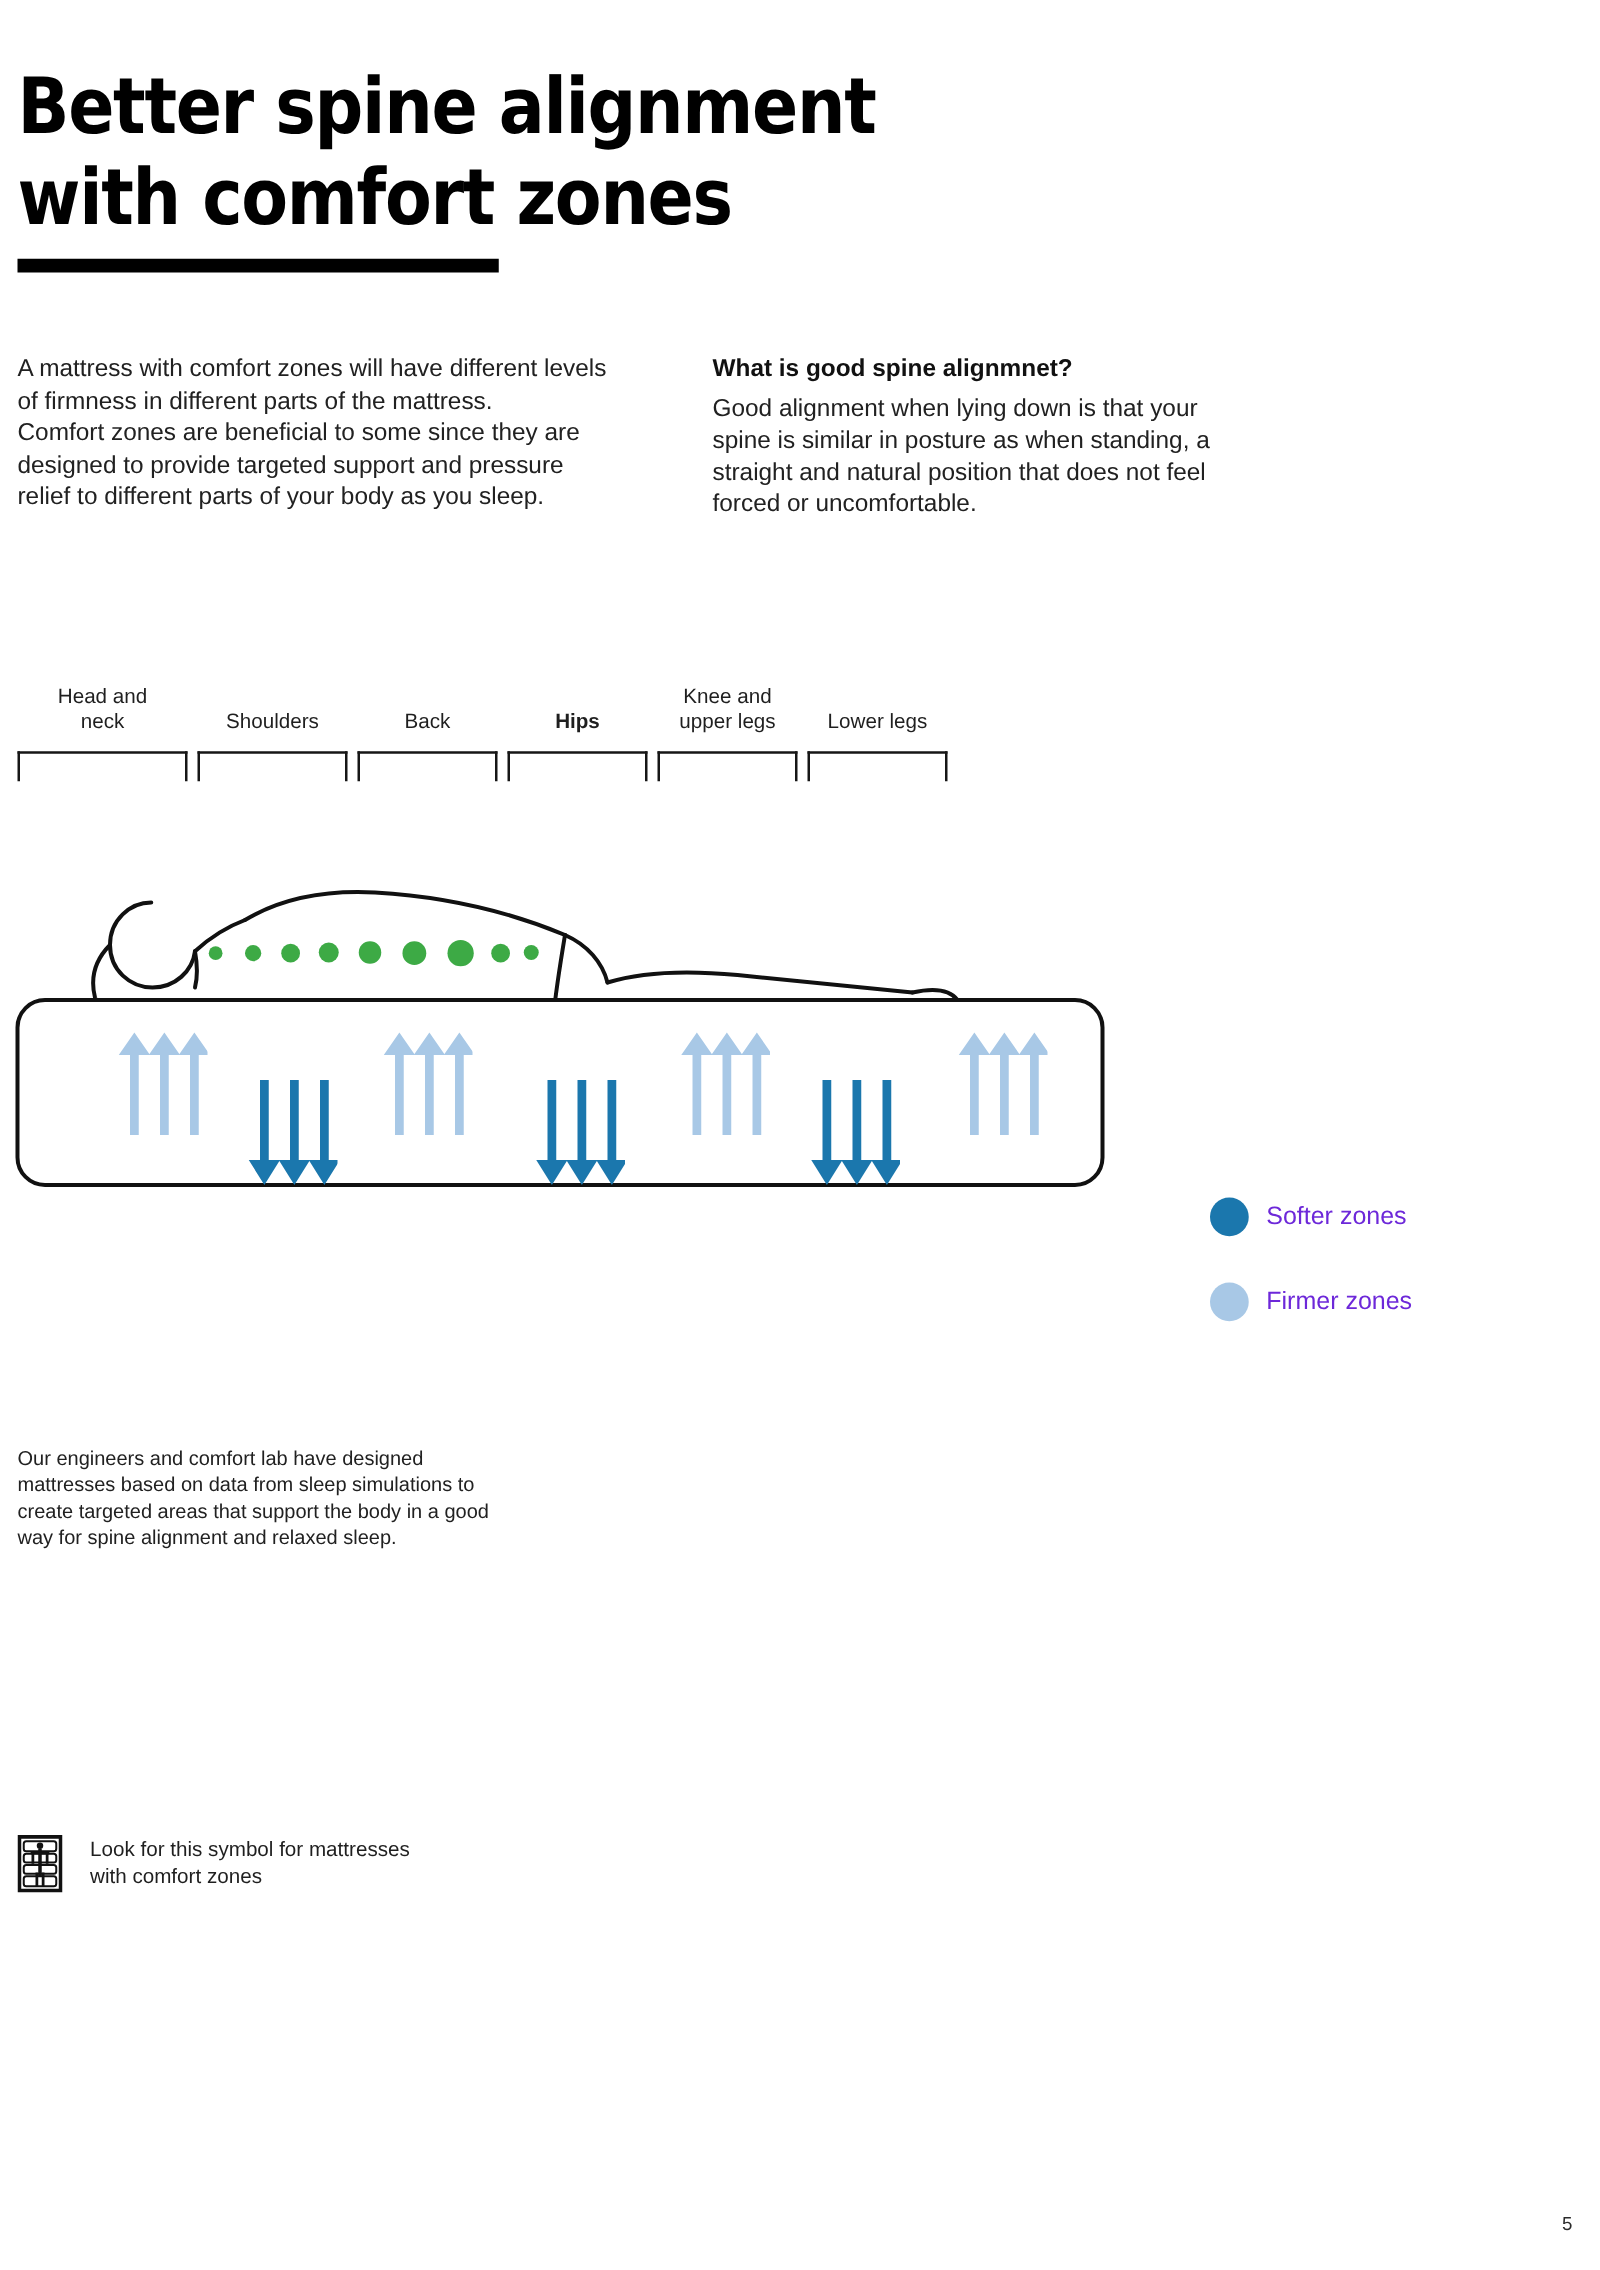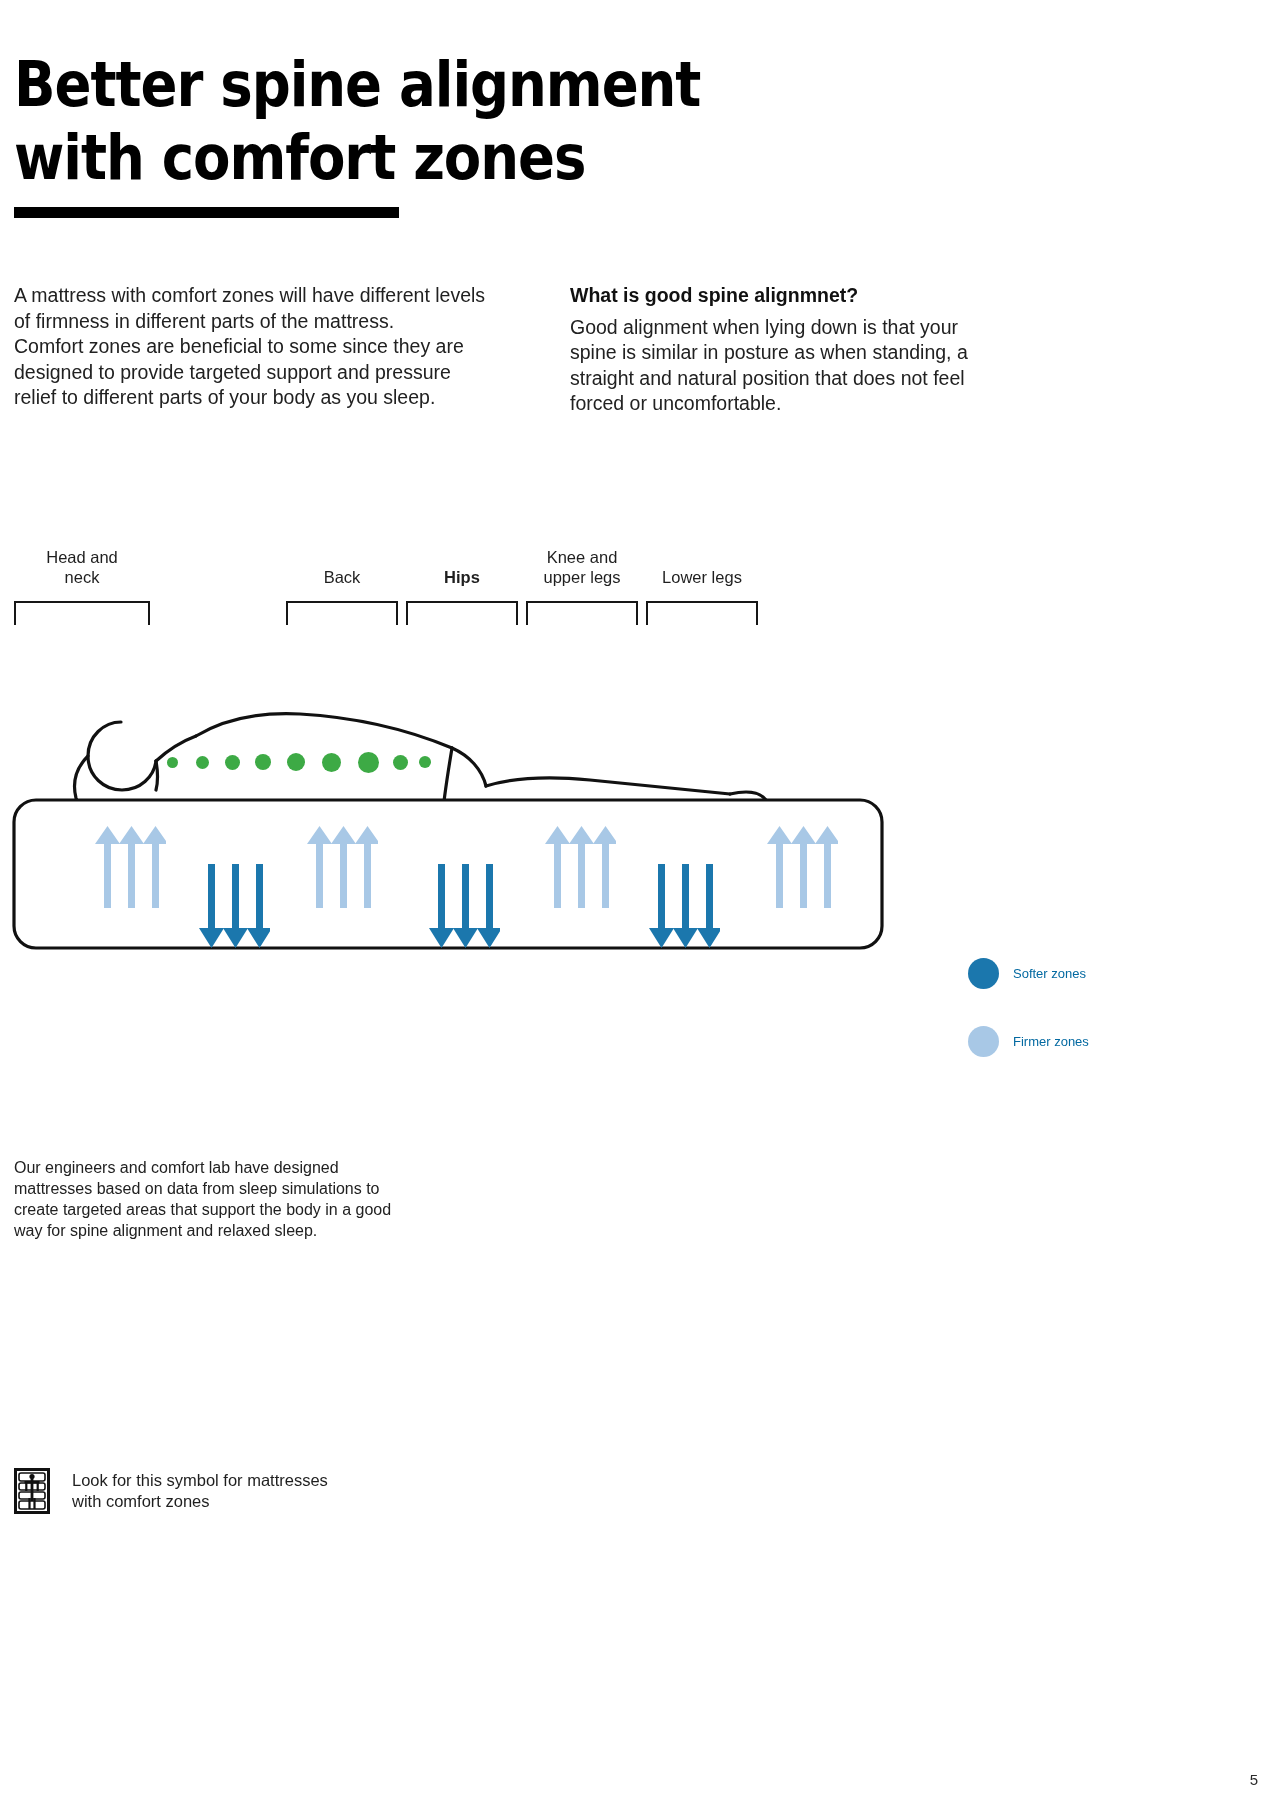--- a/index.html
+++ b/index.html
@@ -142,22 +142,22 @@
     margin-bottom: 32px;
   }
   .legend-swatch {
     width: 31px;
     height: 31px;
     border-radius: 50%;
     flex: 0 0 auto;
   }
   .legend-text {
     margin-left: 14px;
-    font-size: 13px;
-    color: #0369a1;
+    font-size: 20px;
+    color: #6d28d9;
     white-space: nowrap;
   }
 
   
   .lower-col {
     position: absolute;
     font-size: 16px;
     line-height: 1.31;
     color: #212121;
   }
@@ -217,20 +217,24 @@
     <p class="intro-body">Good alignment when lying down is that your
 spine is similar in posture as when standing, a
 straight and natural position that does not feel
 forced or uncomfortable.</p>
   </div>
 
   <div class="zones" id="zones">
       <div class="zone" style="left: 0px; width: 136px;">
         <div class="zone-label">Head and
 neck</div>
+        <div class="zone-bracket"></div>
+      </div>
+      <div class="zone" style="left: 144px; width: 120px;">
+        <div class="zone-label">Shoulders</div>
         <div class="zone-bracket"></div>
       </div>
       <div class="zone" style="left: 272px; width: 112px;">
         <div class="zone-label">Back</div>
         <div class="zone-bracket"></div>
       </div>
       <div class="zone" style="left: 392px; width: 112px; font-weight: bold;">
         <div class="zone-label">Hips</div>
         <div class="zone-bracket"></div>
       </div>

